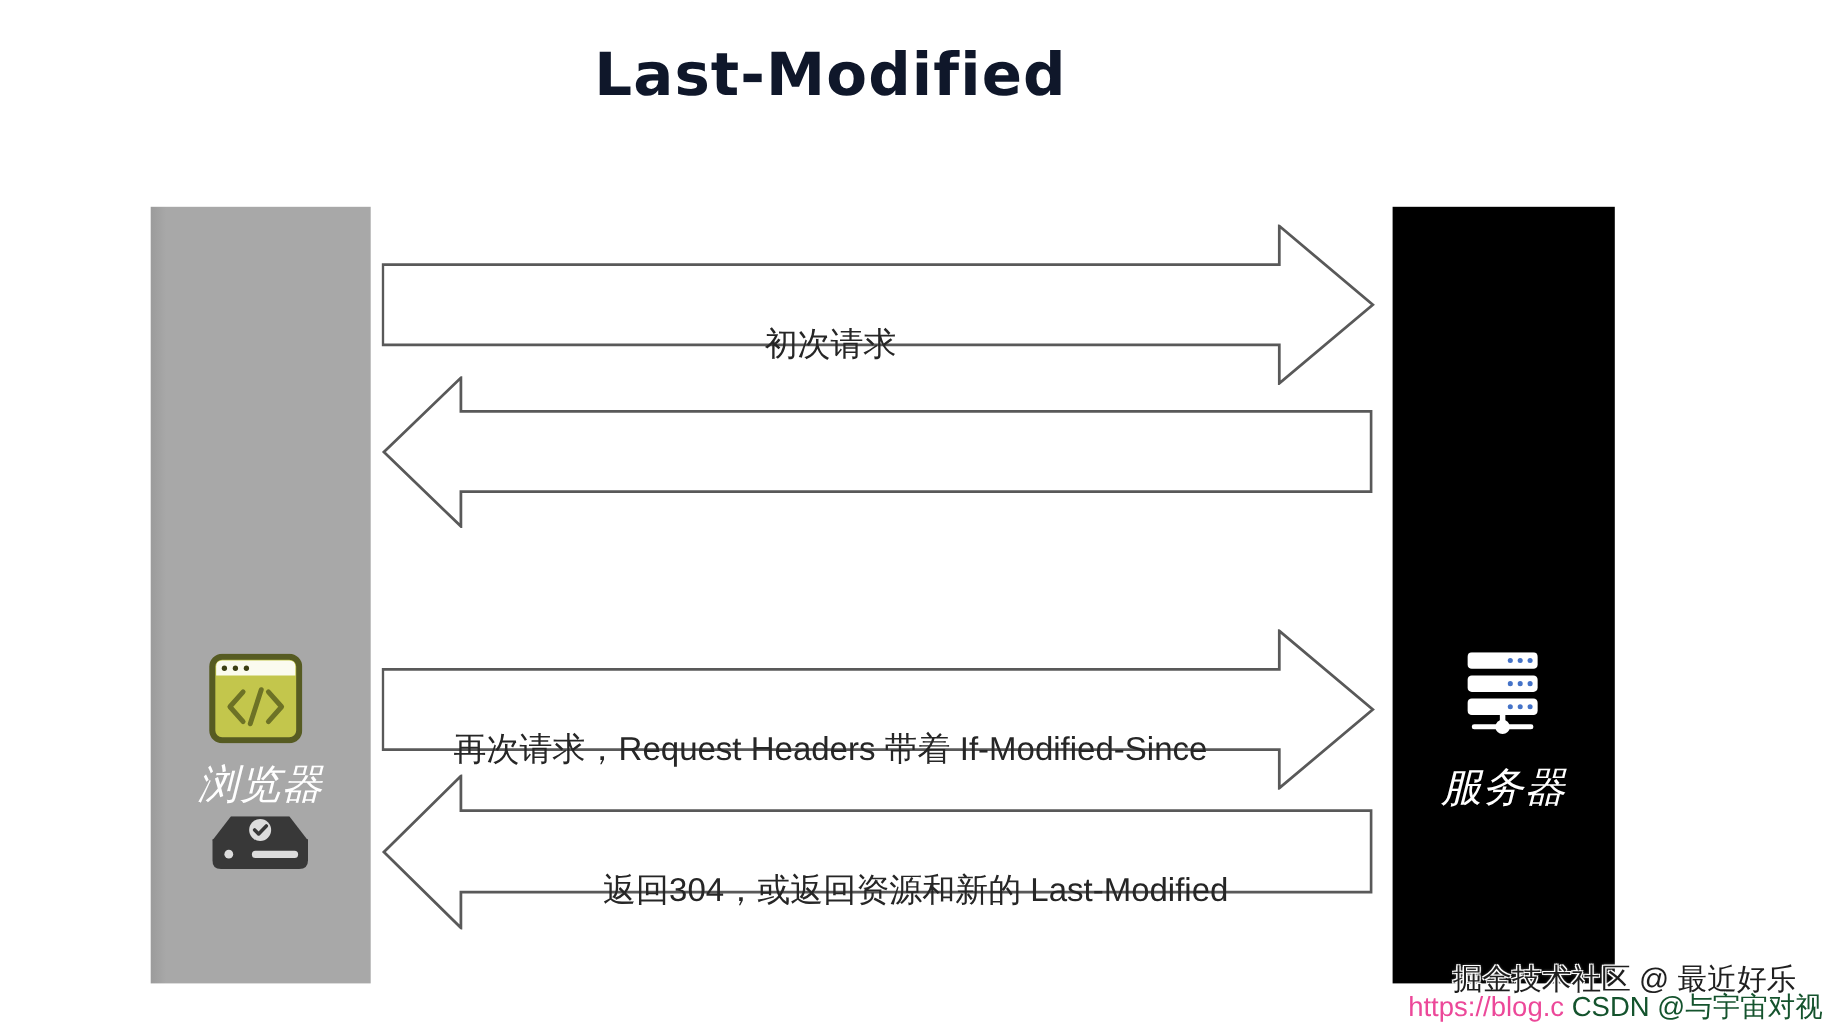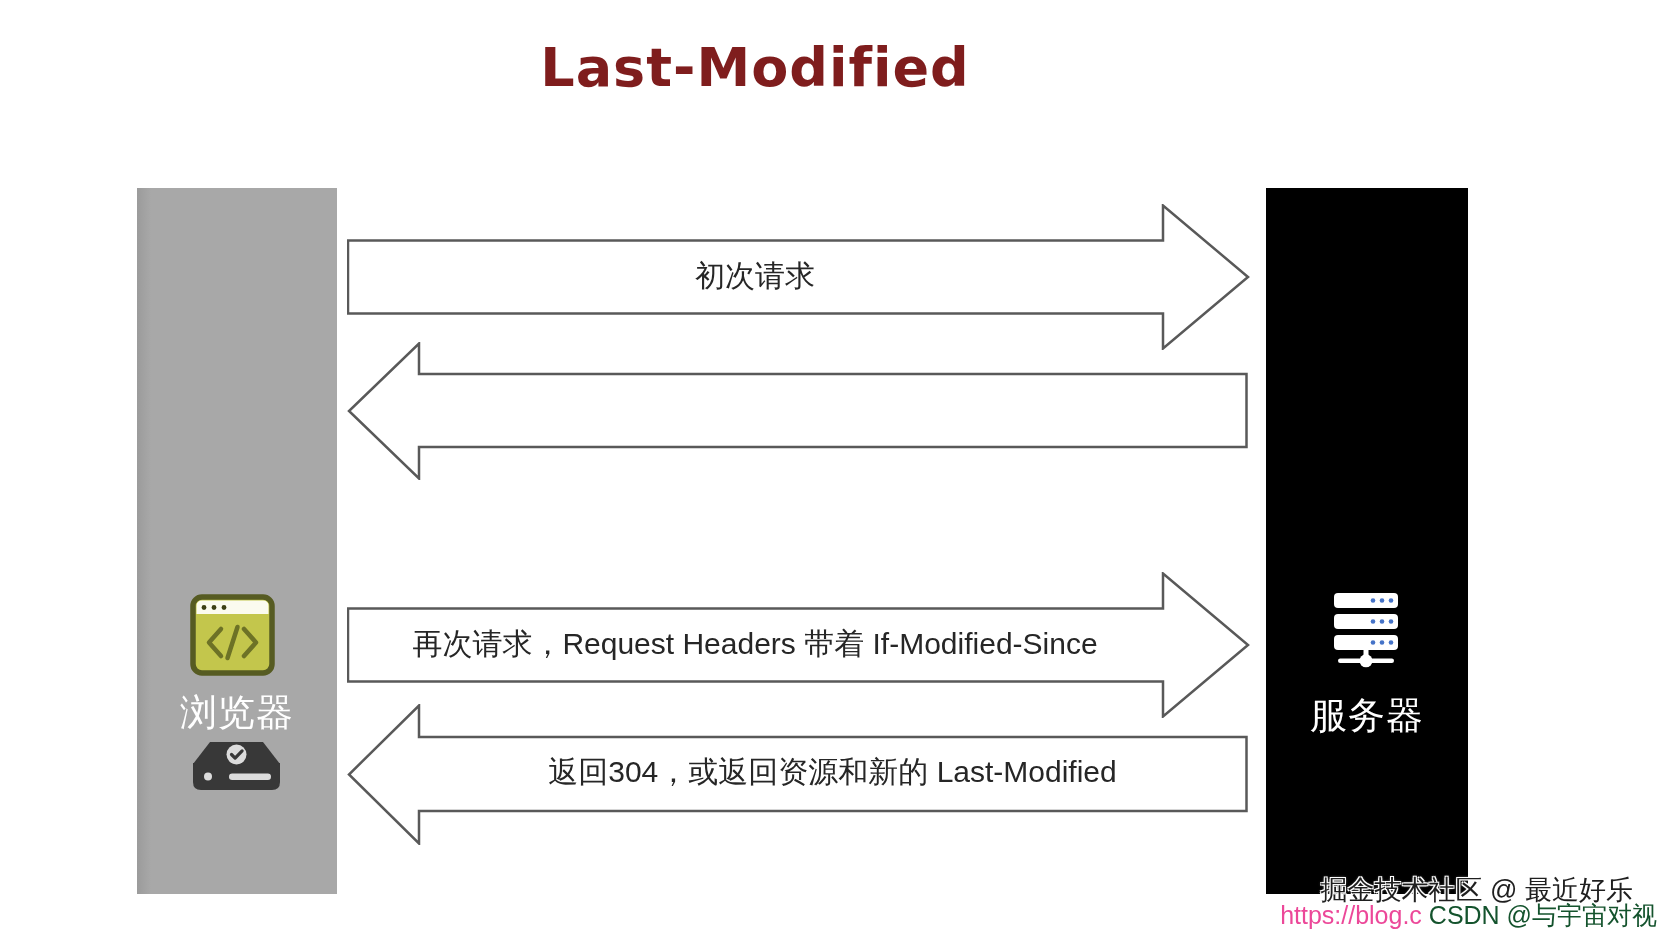--- a/index.html
+++ b/index.html
@@ -2,38 +2,38 @@
 <html><head>
 <meta charset="utf-8">
 <style>
   html,body{margin:0;padding:0;background:#fff;}
   .canvas{
     position:relative;width:1661px;height:930px;background:#ffffff;overflow:hidden;
     font-family:"Liberation Sans","DejaVu Sans",sans-serif;
   }
   .title{
     position:absolute;left:755px;top:36px;transform:translateX(-50%);
-    font-size:54px;font-weight:bold;letter-spacing:1px;color:#7f1d1d;
+    font-size:54px;font-weight:bold;letter-spacing:1px;color:#0f172a;
     font-family:"DejaVu Sans","Liberation Sans",sans-serif;white-space:nowrap;
   }
   .column{position:absolute;top:188px;width:200px;height:706px;}
   .column.browser{left:137px;background:linear-gradient(90deg,#9b9b9b 0,#a8a8a8 14px,#a8a8a8 100%);}
   .column.server{left:1266px;width:202px;background:#000000;}
   .col-label{
     position:absolute;left:0;width:100%;text-align:center;color:#ffffff;
-    font-size:37px;letter-spacing:1px;white-space:nowrap;
+    font-size:37px;letter-spacing:1px;white-space:nowrap;font-style:italic;
   }
   .browser .col-label{top:500px;}
   .server .col-label{top:503px;}
   .icon-abs{position:absolute;line-height:0;}
   .arrow{position:absolute;}
   .arrow svg{display:block;}
   .arrow-label{
     position:absolute;display:flex;align-items:center;justify-content:center;
-    color:#262626;font-size:30px;white-space:nowrap;
+    color:#262626;font-size:30px;white-space:nowrap;margin-top:37px;
   }
   .arrow.right .arrow-label{left:0;top:36px;width:816px;height:72px;}
   .arrow.left  .arrow-label{left:72px;top:32px;width:827px;height:73px;}
   .watermark1{
     position:absolute;top:872px;right:28px;font-size:27px;color:#1f1f1f;white-space:nowrap;
     text-shadow:-1px -1px 0 #fff,1px -1px 0 #fff,-1px 1px 0 #fff,1px 1px 0 #fff,0 0 3px #fff;
     margin-left:32px;
   }
   .watermark2{
     position:absolute;top:899px;right:4px;font-size:25px;white-space:nowrap;color:#b3b3b3;

